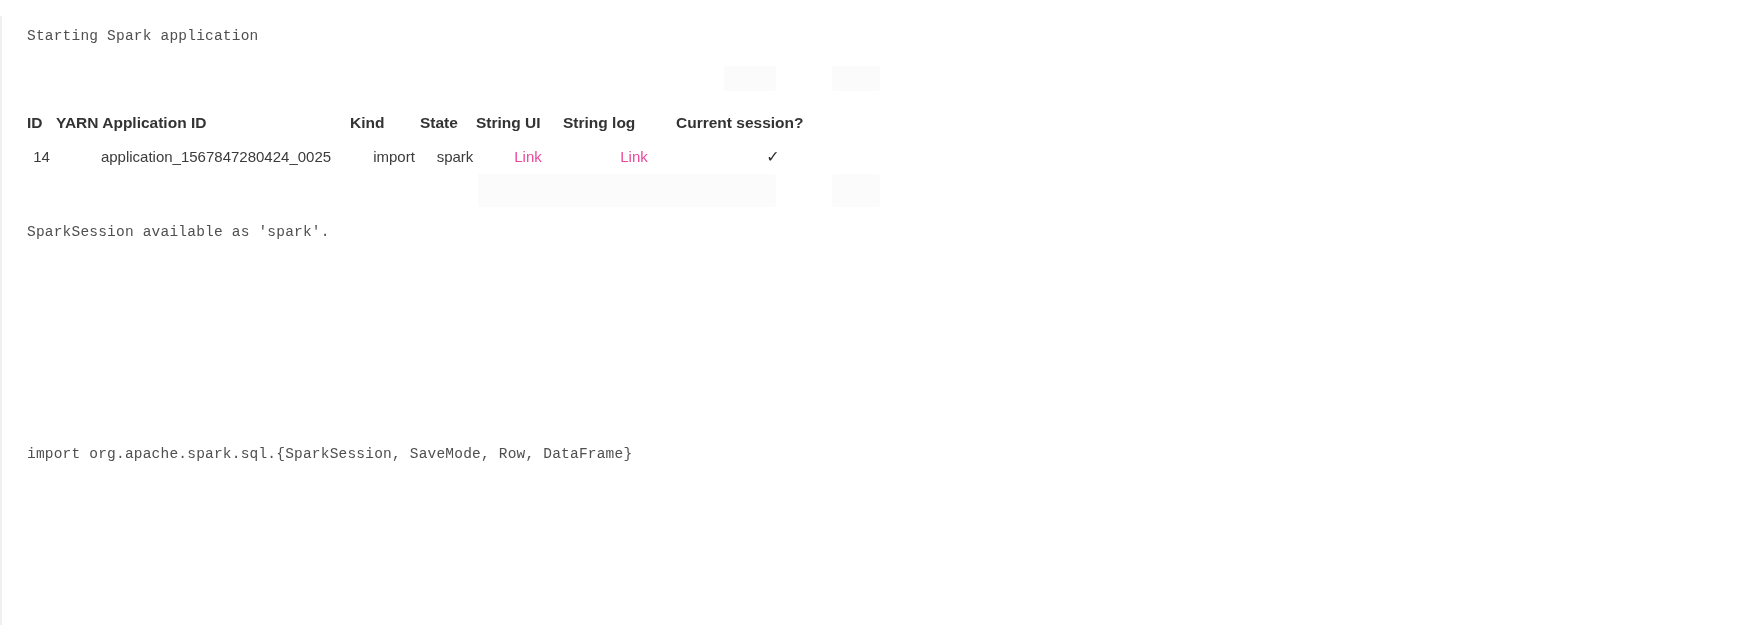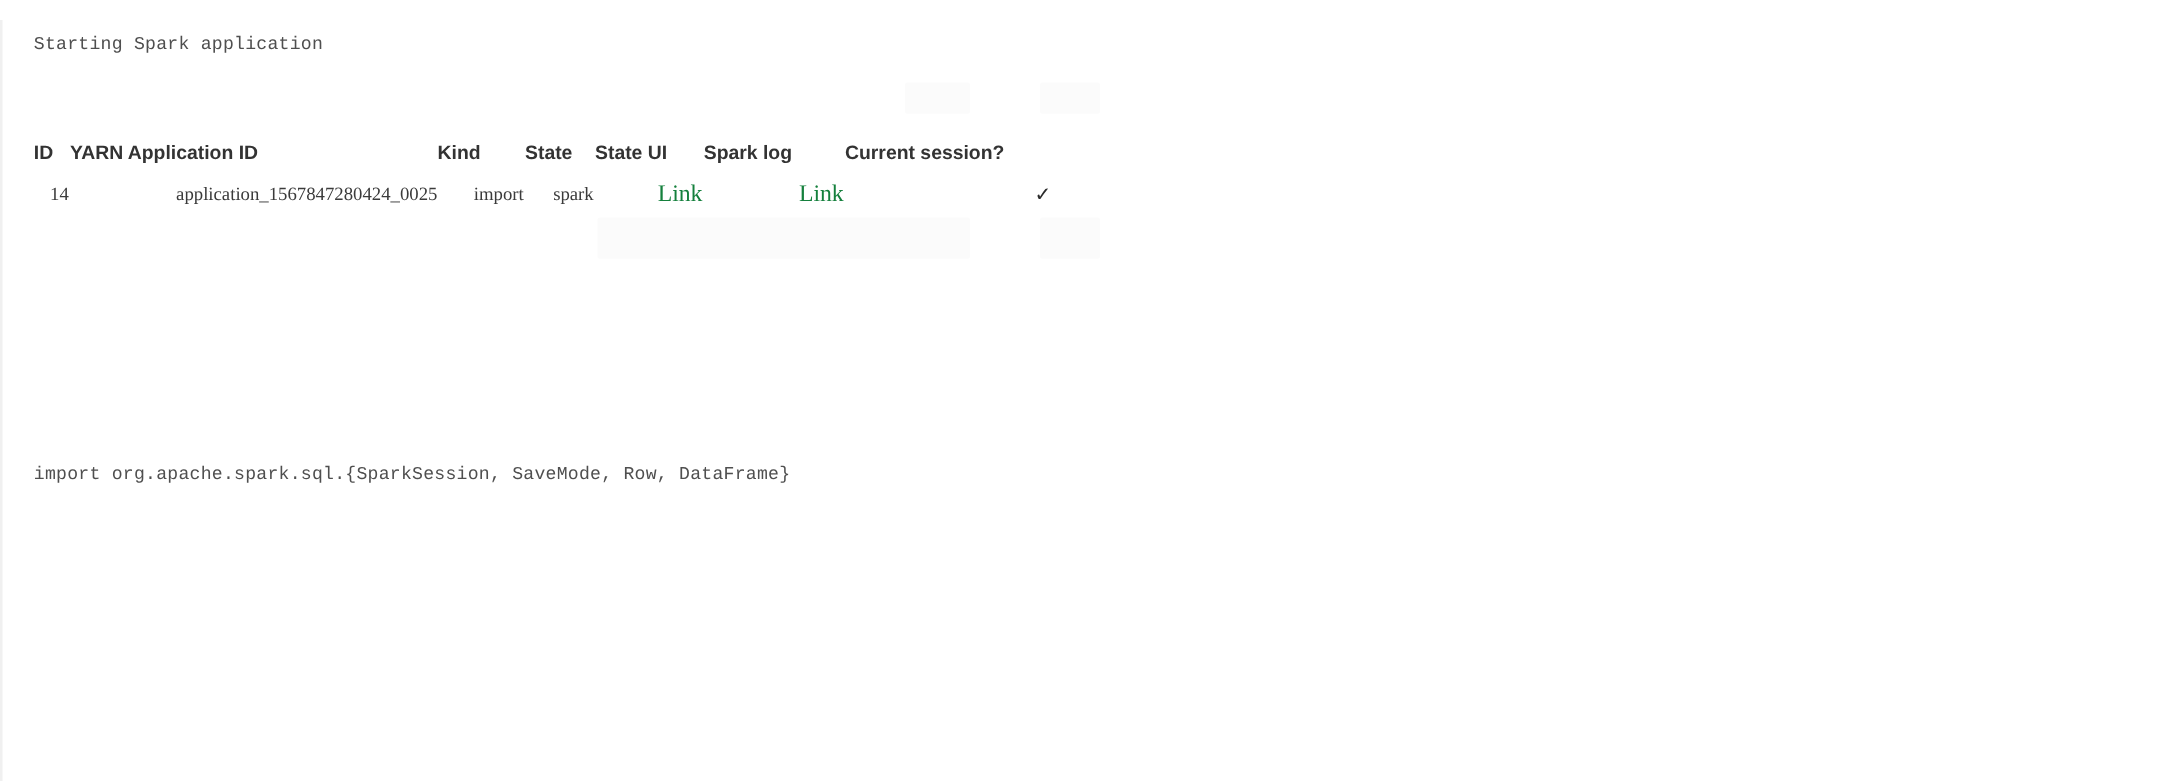--- a/index.html
+++ b/index.html
@@ -60,46 +60,45 @@
     text-align: left;
     padding: 0 0 0 0;
     height: 30px;
     vertical-align: middle;
     white-space: nowrap;
   }
   table.session-table td {
     font-size: 15px;
     font-weight: normal;
     color: #3b3b3b;
-    text-align: right;
+    text-align: center;
     height: 34px;
     vertical-align: middle;
     white-space: nowrap;
-    font-family: Liberation Serif, serif;
   }
   
   .col-id       { width: 27px; }
   .col-yarn     { width: 268px; padding-right: 0; }
   .col-kind     { width: 50px; }
   .col-state    { width: 40px; }
   .col-sparkui  { width: 68px; }
   .col-driver   { width: 82px; }
   .col-current  { width: 140px; }
 
   th.col-yarn, td.col-yarn { padding-left: 26px; }
   th.col-kind, td.col-kind { padding-left: 19px; }
   th.col-state, td.col-state { padding-left: 15px; }
   th.col-sparkui, td.col-sparkui { padding-left: 18px; }
   th.col-driver, td.col-driver { padding-left: 30px; }
   th.col-current, td.col-current { padding-left: 25px; }
 
   a.link {
-    color: #15803d;
+    color: #ec4899;
     text-decoration: none;
-    font-size: 19px;
+    font-size: 15px;
   }
 
   .checkmark {
     font-size: 16px;
     color: #2b2b2b;
     padding-left: 4px;
     display: inline-block;
   }
 
   
@@ -140,22 +139,22 @@
   <div class="mono starting-line">Starting Spark application</div>
 
   <div class="session-table-wrap">
     <table class="session-table">
       <thead>
         <tr>
           <th class="col-id">ID</th>
           <th class="col-yarn">YARN Application ID</th>
           <th class="col-kind">Kind</th>
           <th class="col-state">State</th>
-          <th class="col-sparkui">State UI</th>
-          <th class="col-driver">Spark log</th>
+          <th class="col-sparkui">String UI</th>
+          <th class="col-driver">String log</th>
           <th class="col-current">Current session?</th>
         </tr>
       </thead>
       <tbody>
         <tr>
           <td class="col-id">14</td>
           <td class="col-yarn">application_1567847280424_0025</td>
           <td class="col-kind">import</td>
           <td class="col-state">spark</td>
           <td class="col-sparkui">
@@ -166,20 +165,21 @@
           </td>
           <td class="col-current">
             <span class="checkmark">✓</span>
           </td>
         </tr>
       </tbody>
     </table>
   </div>
 
   <div class="repl mono">
+    <div class="line">SparkSession available as 'spark'.</div>
     <div class="blank"></div>
     <div class="blank"></div>
     <div class="line">import org.apache.spark.sql.{SparkSession, SaveMode, Row, DataFrame}</div>
     
     
     
     
     
     
     

